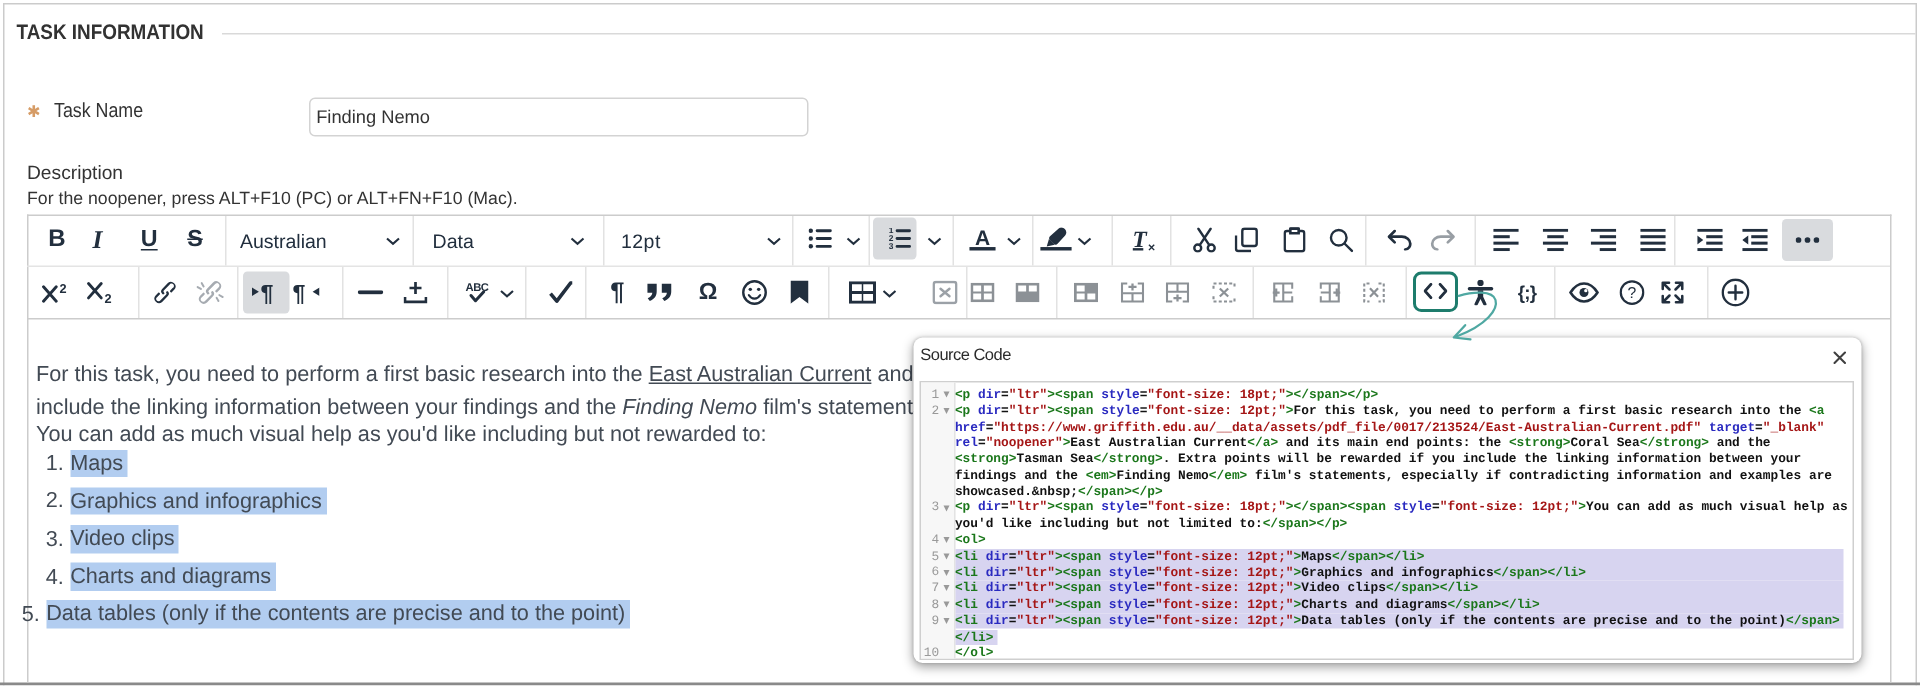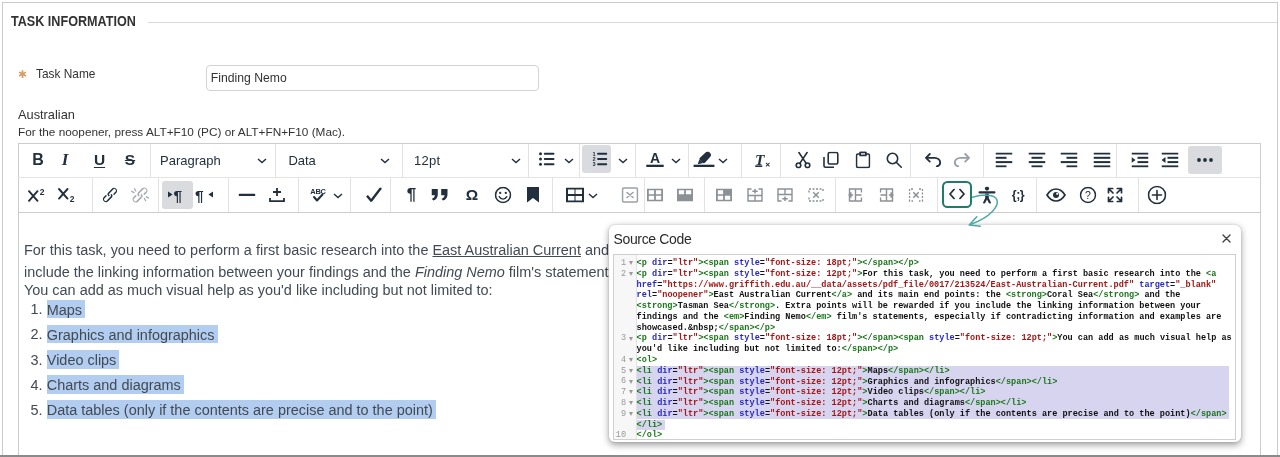--- a/index.html
+++ b/index.html
@@ -25,33 +25,33 @@
 <div class="ab" style="left:1277px;top:2px;width:1px;height:455px;background:#cbcbcb"></div>
 <div class="ab" style="left:0;top:455px;width:1280px;height:1.5px;background:#8a8a8a"></div>
 
 <div class="ab" style="left:10.5px;top:12.9px;font-size:14px;font-weight:bold;color:#323232;transform:scaleX(0.9);transform-origin:0 0;">TASK INFORMATION</div>
 <div class="ab" style="left:148px;top:21.5px;width:1129px;height:1px;background:#d9d9d9"></div>
 
 <div class="ab" style="left:18px;top:67.8px;font-size:10.8px;color:#d69c66;">✱</div>
 <div class="ab" style="left:36.3px;top:65.5px;font-size:13.5px;color:#333;transform:scaleX(0.88);transform-origin:0 0;">Task Name</div>
 <div class="ab" style="left:205.8px;top:65px;width:331.5px;height:23.5px;border:1px solid #d3d3d3;border-radius:4px;"></div>
 <div class="ab" style="left:210.8px;top:71.2px;font-size:12.2px;color:#333;">Finding Nemo</div>
-<div class="ab" style="left:18px;top:107.4px;font-size:12.8px;color:#333;">Australian</div>
+<div class="ab" style="left:18px;top:107.4px;font-size:12.8px;color:#333;">Description</div>
 <div class="ab" style="left:18px;top:124.7px;font-size:11.8px;color:#333;">For the noopener, press ALT+F10 (PC) or ALT+FN+F10 (Mac).</div>
 
 <div class="ab" style="left:17.5px;top:143px;width:1243px;height:312px;border:1px solid #cccccc;border-bottom:none;box-sizing:border-box;"></div>
 <div class="ab" style="left:18px;top:176.8px;width:1242px;height:1px;background:#e4e4e4"></div>
 <div class="ab" style="left:18px;top:212.2px;width:1242px;height:1px;background:#cccccc"></div>
 
 <span class="cc glyph" style="left:38px;top:159.5px;font-size:16px;">B</span>
 <span class="cc glyph" style="left:65px;top:159.5px;font-size:17px;font-family:'Liberation Serif',serif;font-style:italic;font-weight:bold;">I</span>
 <span class="cc glyph" style="left:99.5px;top:159.5px;font-size:15.5px;text-decoration:underline;text-underline-offset:1.5px;">U</span>
 <span class="cc glyph" style="left:130px;top:159.5px;font-size:15.5px;text-decoration:line-through;">S</span>
 <div class="sep1" style="left:149.5px;"></div>
-<div class="ab" style="left:160px;top:152.5px;font-size:13px;color:#222f3e;">Paragraph</div>
+<div class="ab" style="left:160px;top:152.5px;font-size:13px;color:#222f3e;">Australian</div>
 <svg class="cc" style="left:262px;top:160.5px;" width="10" height="6" viewBox="0 0 10 6">
     <path d="M1 1l4 3.6L9 1" fill="none" stroke="#222f3e" stroke-width="1.4"></path>
   </svg>
 <div class="sep1" style="left:274.5px;"></div>
 <div class="ab" style="left:288.4px;top:152.5px;font-size:13px;color:#222f3e;">Data</div>
 <svg class="cc" style="left:385px;top:160.5px;" width="10" height="6" viewBox="0 0 10 6">
     <path d="M1 1l4 3.6L9 1" fill="none" stroke="#222f3e" stroke-width="1.4"></path>
   </svg>
 <div class="sep1" style="left:401.5px;"></div>
 <div class="ab" style="left:414px;top:152.5px;font-size:13px;color:#222f3e;letter-spacing:0.3px;">12pt</div>
@@ -379,29 +379,29 @@
       <path d="M10.5 6.5L15 2M15 2h-4.2M15 2v4.2M6.5 10.5L2 15M2 15h4.2M2 15v-4.2M10.5 10.5L15 15M15 15v-4.2M15 15h-4.2M6.5 6.5L2 2M2 2v4.2M2 2h4.2"></path>
     </g>
   </svg>
 <div class="sep2" style="left:1137.5px;"></div>
 <svg class="cc" style="left:1157px;top:194.8px;" width="19" height="19" viewBox="0 0 19 19">
     <circle cx="9.5" cy="9.5" r="8.5" fill="none" stroke="#222f3e" stroke-width="1.6"></circle>
     <path d="M9.5 5v9M5 9.5h9" stroke="#222f3e" stroke-width="1.6" stroke-linecap="round"></path>
   </svg>
 
 <div class="ab" style="left:24px;top:240.3px;width:1220px;font-size:14.45px;line-height:21.9px;color:#424a54;white-space:nowrap;">For this task, you need to perform a first basic research into the <span style="text-decoration:underline;">East Australian Current</span> and its main end points: the <b>Coral Sea</b> and the<br>include the linking information between your findings and the <i>Finding Nemo</i> film's statements, especially if contradicting</div>
-<div class="ab" style="left:24px;top:279.8px;font-size:14.45px;line-height:21.9px;color:#424a54;white-space:nowrap;">You can add as much visual help as you'd like including but not limited to:</div>
+<div class="ab" style="left:24px;top:279.8px;font-size:14.45px;line-height:21.9px;color:#424a54;white-space:nowrap;">You can add as much visual help as you'd like including but not rewarded to:</div>
 <div class="ab" style="left:24px;top:299px;font-size:14.45px;line-height:21.9px;color:#424a54;white-space:nowrap;"><span class="mk">1.</span><span class="selhl">Maps</span></div>
 <div class="ab" style="left:24px;top:324.3px;font-size:14.45px;line-height:21.9px;color:#424a54;white-space:nowrap;"><span class="mk">2.</span><span class="selhl">Graphics and infographics</span></div>
 <div class="ab" style="left:24px;top:349.5px;font-size:14.45px;line-height:21.9px;color:#424a54;white-space:nowrap;"><span class="mk">3.</span><span class="selhl">Video clips</span></div>
 <div class="ab" style="left:24px;top:374.6px;font-size:14.45px;line-height:21.9px;color:#424a54;white-space:nowrap;"><span class="mk">4.</span><span class="selhl">Charts and diagrams</span></div>
-<div class="ab" style="left:24px;top:399.8px;font-size:14.45px;line-height:21.9px;color:#424a54;white-space:nowrap;"><span class="mk">5.</span><span class="selhl">Data tables (only if the contents are precise and to the point)</span></div>
+<div class="ab" style="left:8px;top:399.8px;font-size:14.45px;line-height:21.9px;color:#424a54;white-space:nowrap;"><span class="mk">5.</span><span class="selhl">Data tables (only if the contents are precise and to the point)</span></div>
 
 <div class="ab" style="left:609px;top:224.5px;width:632px;height:217.5px;background:#fff;border-radius:6px;box-shadow:0 2.5px 7px rgba(0,0,0,.38),0 0 2px rgba(0,0,0,.16);">
-<div class="ab" style="left:4.5px;top:6px;font-size:14px;letter-spacing:-0.35px;color:#2b2b2b;">Source Code</div>
+<div class="ab" style="left:4.5px;top:6px;font-size:11px;letter-spacing:-0.35px;color:#2b2b2b;">Source Code</div>
 <svg class="ab" style="left:613.3px;top:9.3px;" width="9" height="9" viewBox="0 0 9 9">
       <path d="M1 1l7 7M8 1L1 8" stroke="#404040" stroke-width="1.4" fill="none" stroke-linecap="round"></path>
     </svg>
 <div class="ab" style="left:3.5px;top:29px;width:623px;height:186.5px;border:1px solid #cfcfcf;box-sizing:border-box;background:#fff;">
   <div class="ab" style="left:0;top:0;width:22px;height:184.5px;background:#f7f7f7;border-right:1px solid #e3e3e3;"></div>
   <div class="cmsel" style="left:23.1px;top:111.20px;width:592.7px;"></div>
   <div class="cmsel" style="left:23.1px;top:121.96px;width:592.7px;"></div>
   <div class="cmsel" style="left:23.1px;top:132.72px;width:592.7px;"></div>
   <div class="cmsel" style="left:23.1px;top:143.48px;width:592.7px;"></div>
   <div class="cmsel" style="left:23.1px;top:154.24px;width:592.7px;"></div>

